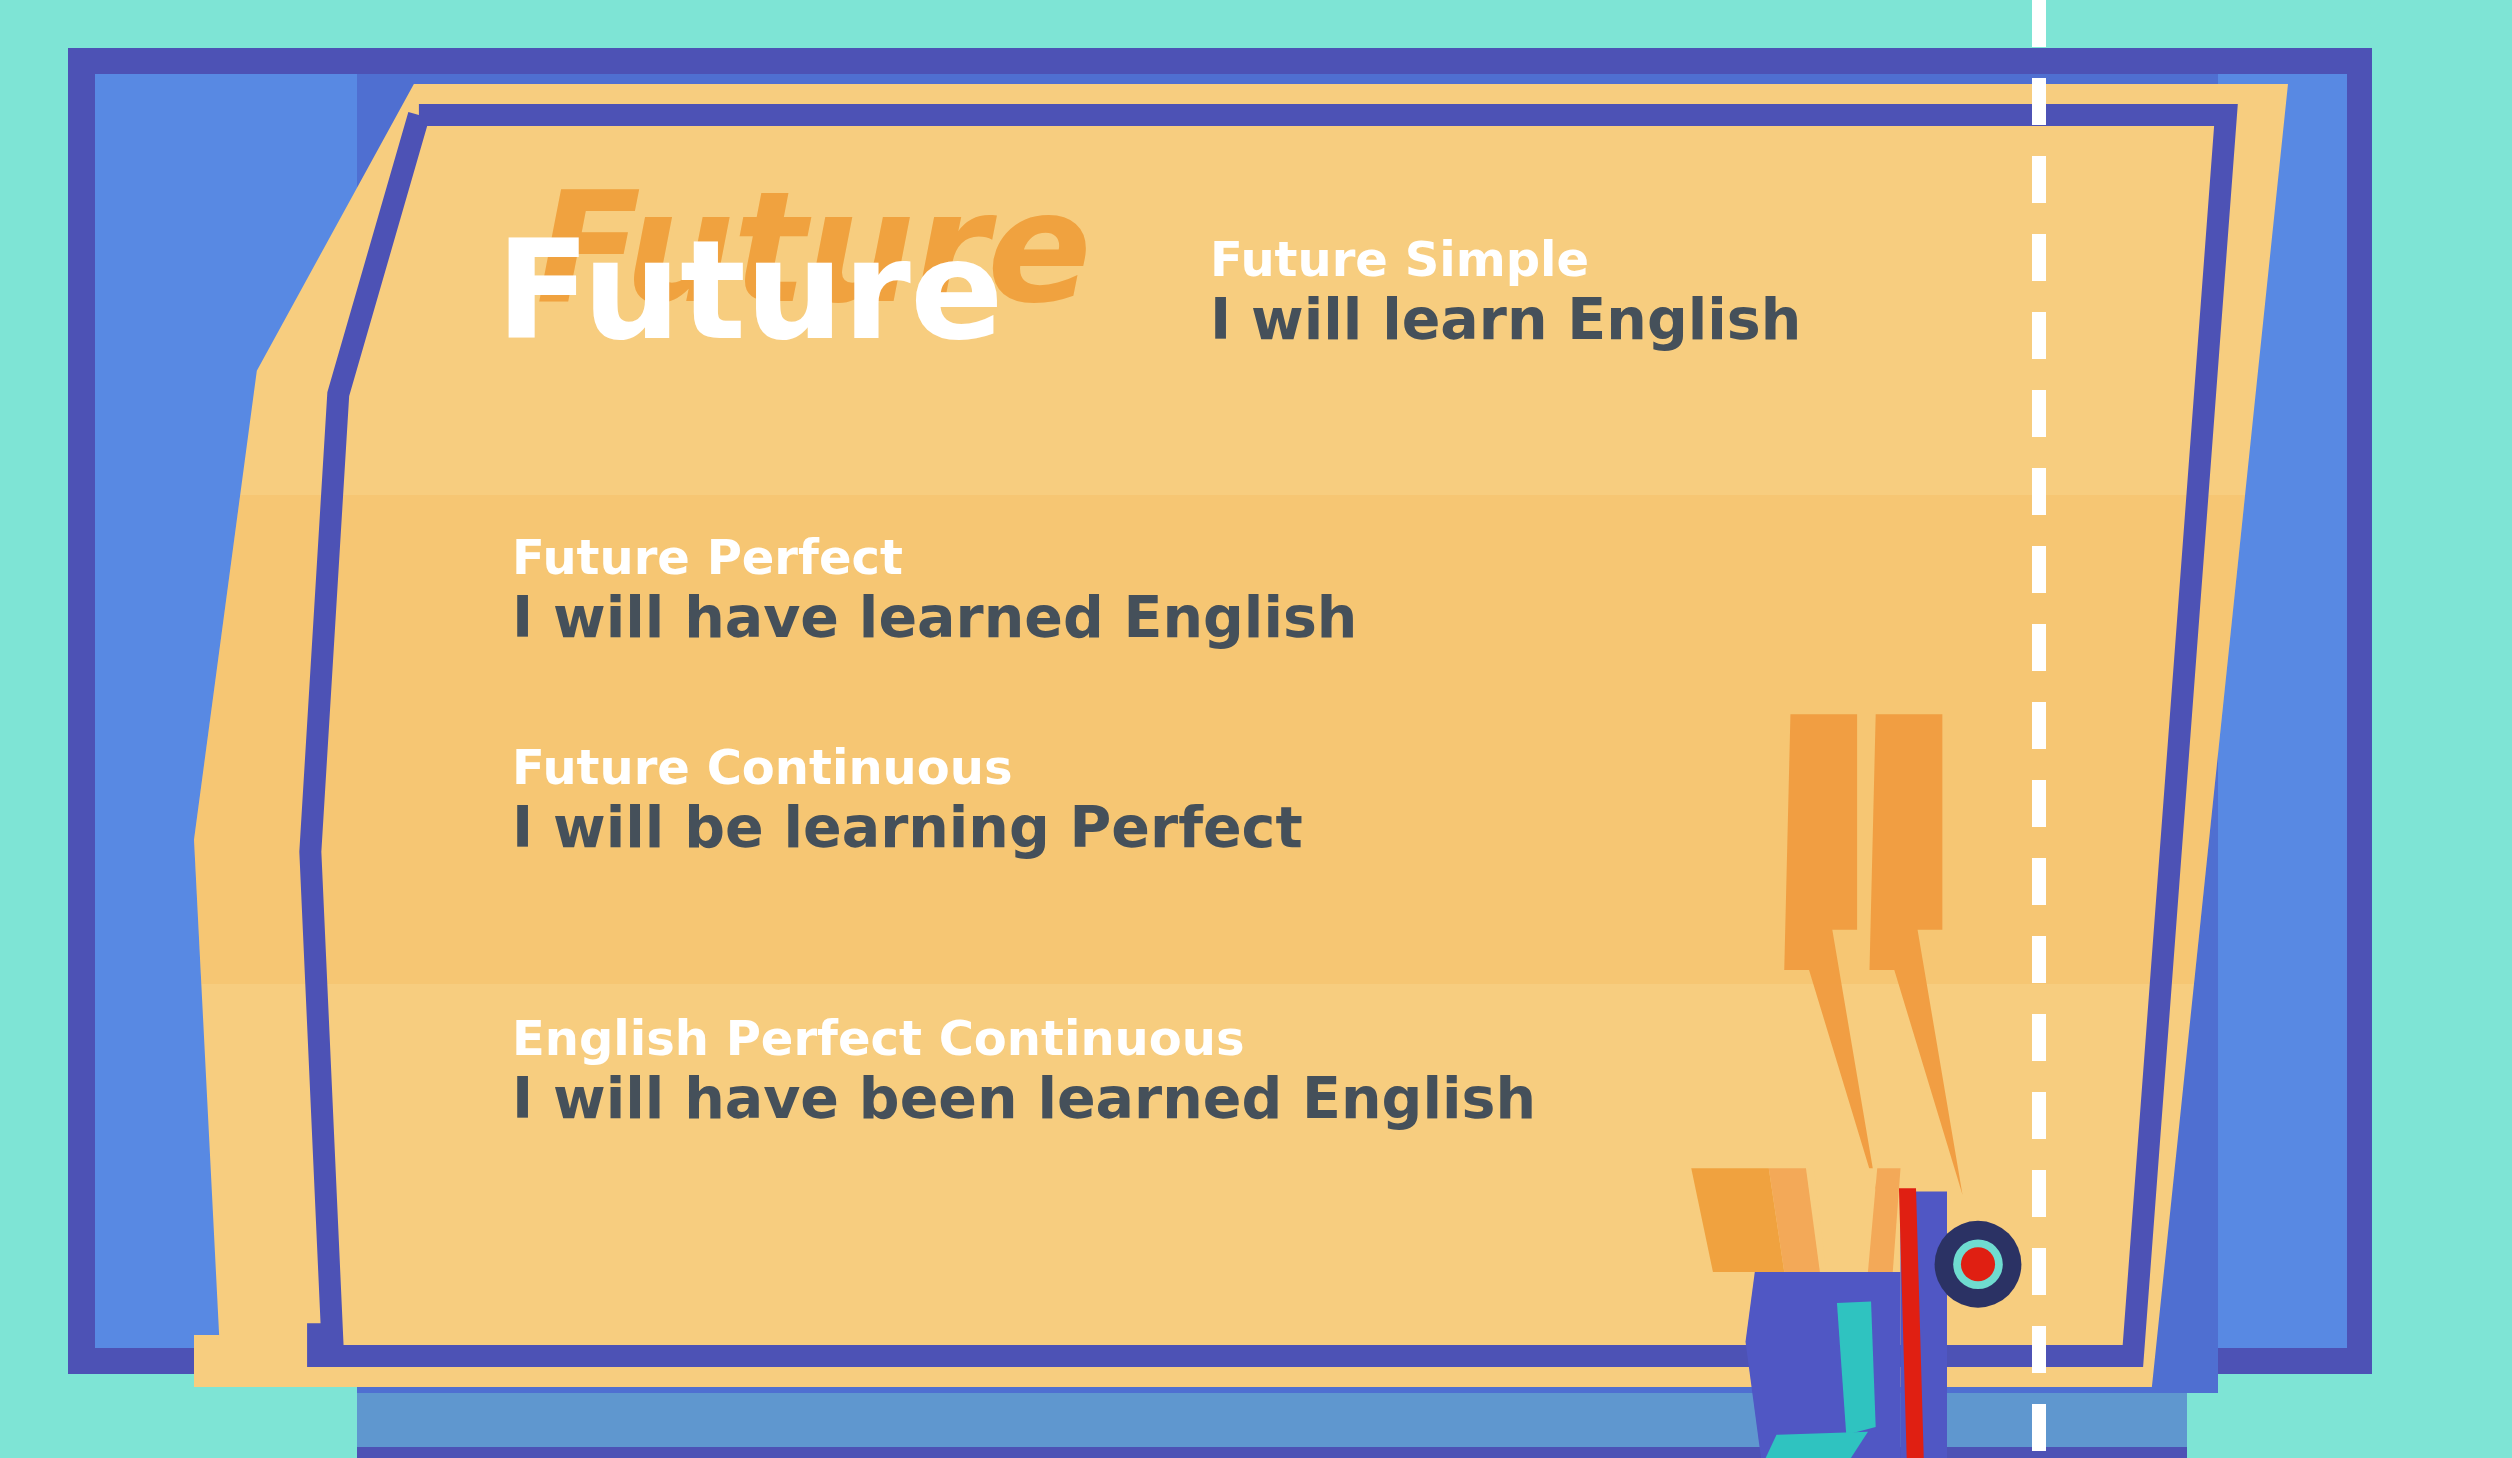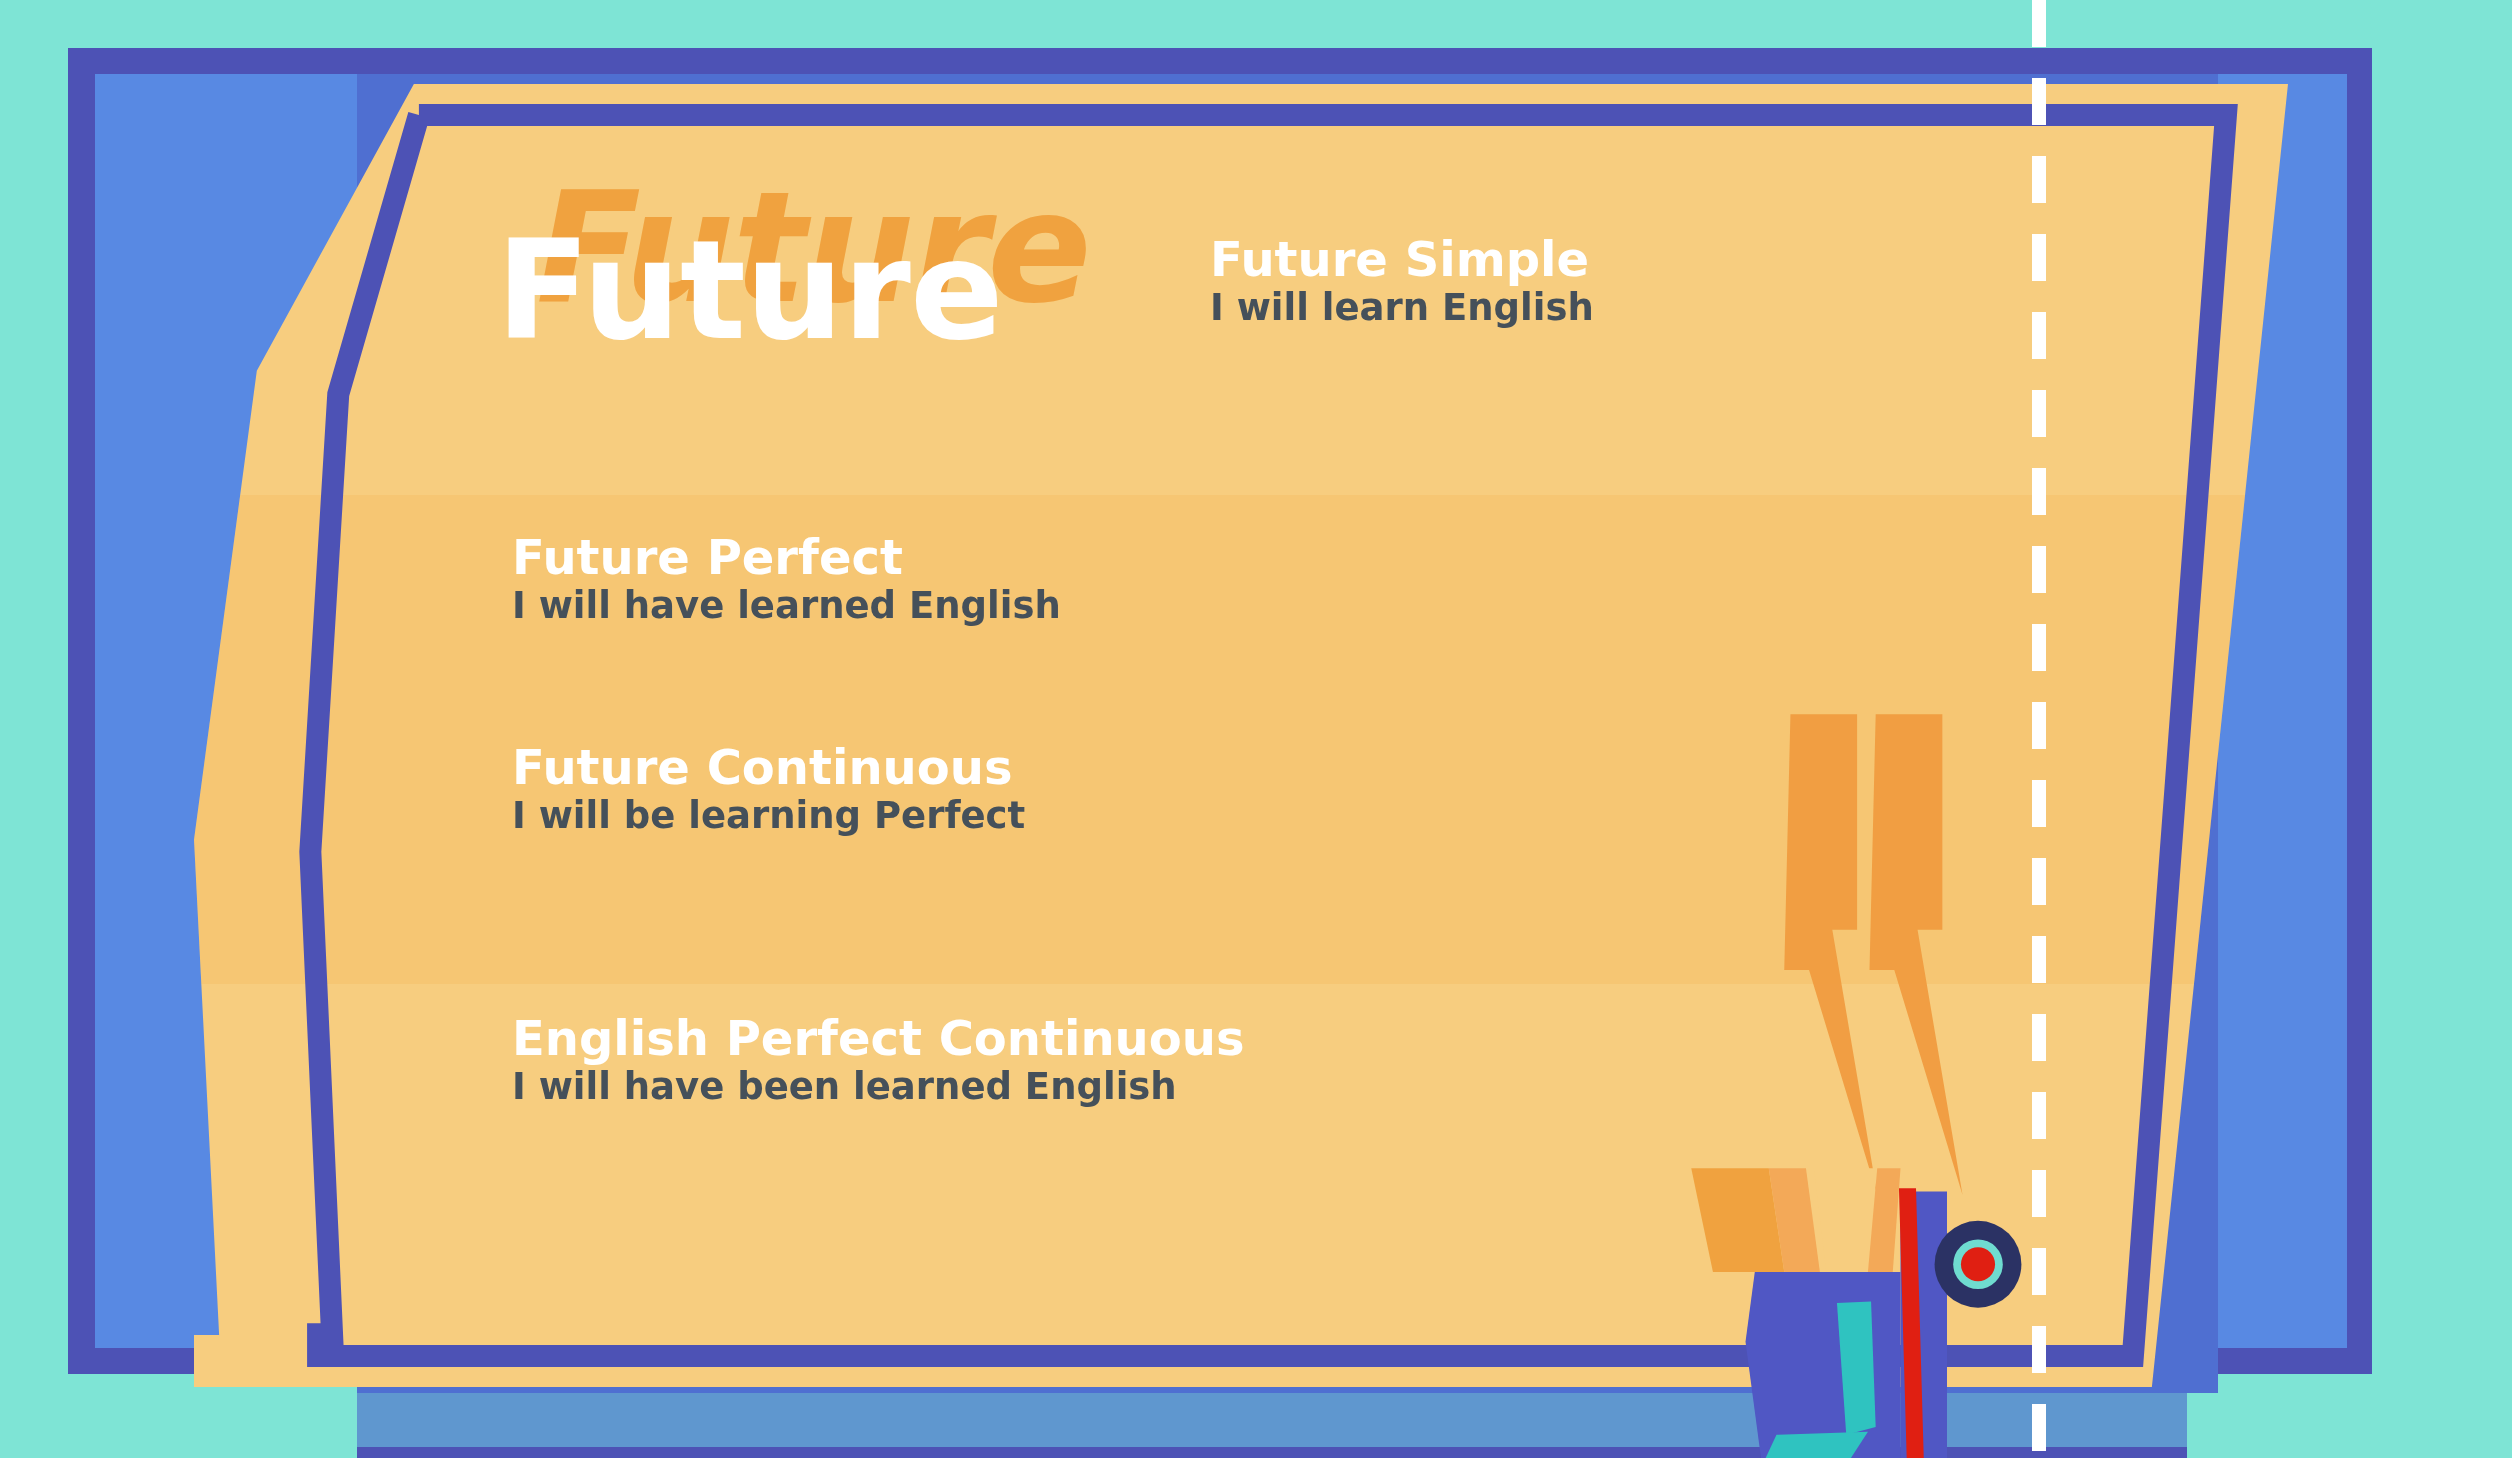--- a/index.html
+++ b/index.html
@@ -191,21 +191,21 @@
   }
   .tense-name {
     font-size: 48px;
     font-weight: bold;
     color: #ffffff;
     line-height: 1.12;
     white-space: nowrap;
     font-family: "DejaVu Sans", sans-serif;
   }
   .tense-example {
-    font-size: 37px;
+    font-size: 57px;
     font-weight: bold;
     color: #45505a;
     line-height: 1.15;
     white-space: nowrap;
     font-family: "DejaVu Sans", sans-serif;
   }
 
   .row {
     position: absolute;
     left: 512px;

